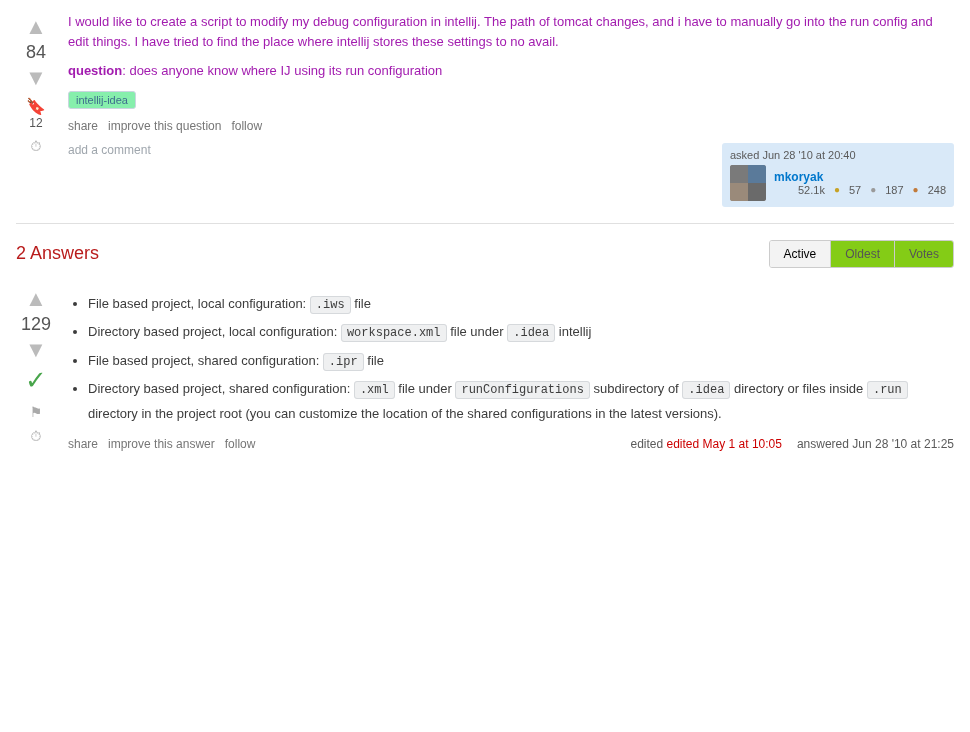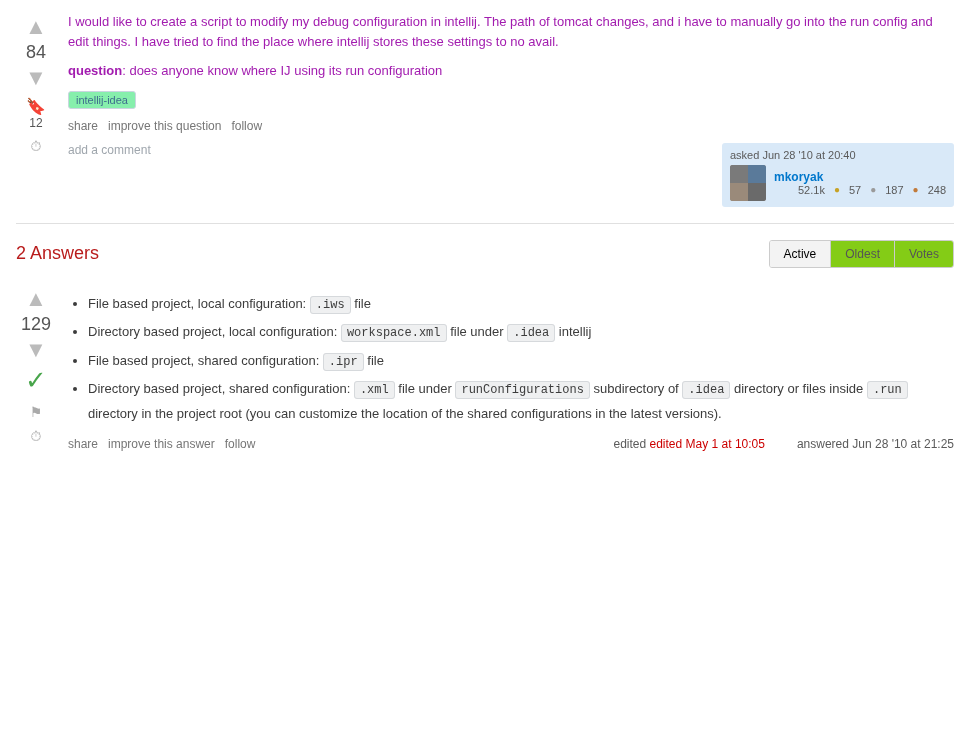--- a/index.html
+++ b/index.html
@@ -421,21 +421,21 @@
           <span>Directory based project, shared configuration: </span><code>.xml</code><span> file under </span><code>runConfigurations</code><span> subdirectory of </span><code>.idea</code><span> directory or files inside </span><code>.run</code><span> directory in the project root (you can customize the location of the shared configurations in the latest versions).</span>
         </li>
       </ul>
 
       <div class="answer-footer">
         <div class="answer-actions">
           <span class="action-link">share</span>
           <span class="action-link">improve this answer</span>
           <span class="action-link">follow</span>
         </div>
-        <div style="display:flex;gap:32px;align-items:center;">
+        <div style="display:flex;gap:15px;align-items:center;">
           <span class="edited-label">edited <a class="edited-link"><span>edited May 1 at 10:05</span></a></span>
           <span class="answered-label">answered Jun 28 '10 at 21:25</span>
         </div>
       </div>
     </div>
   </div>
 
 </div>
 
 </body></html>

